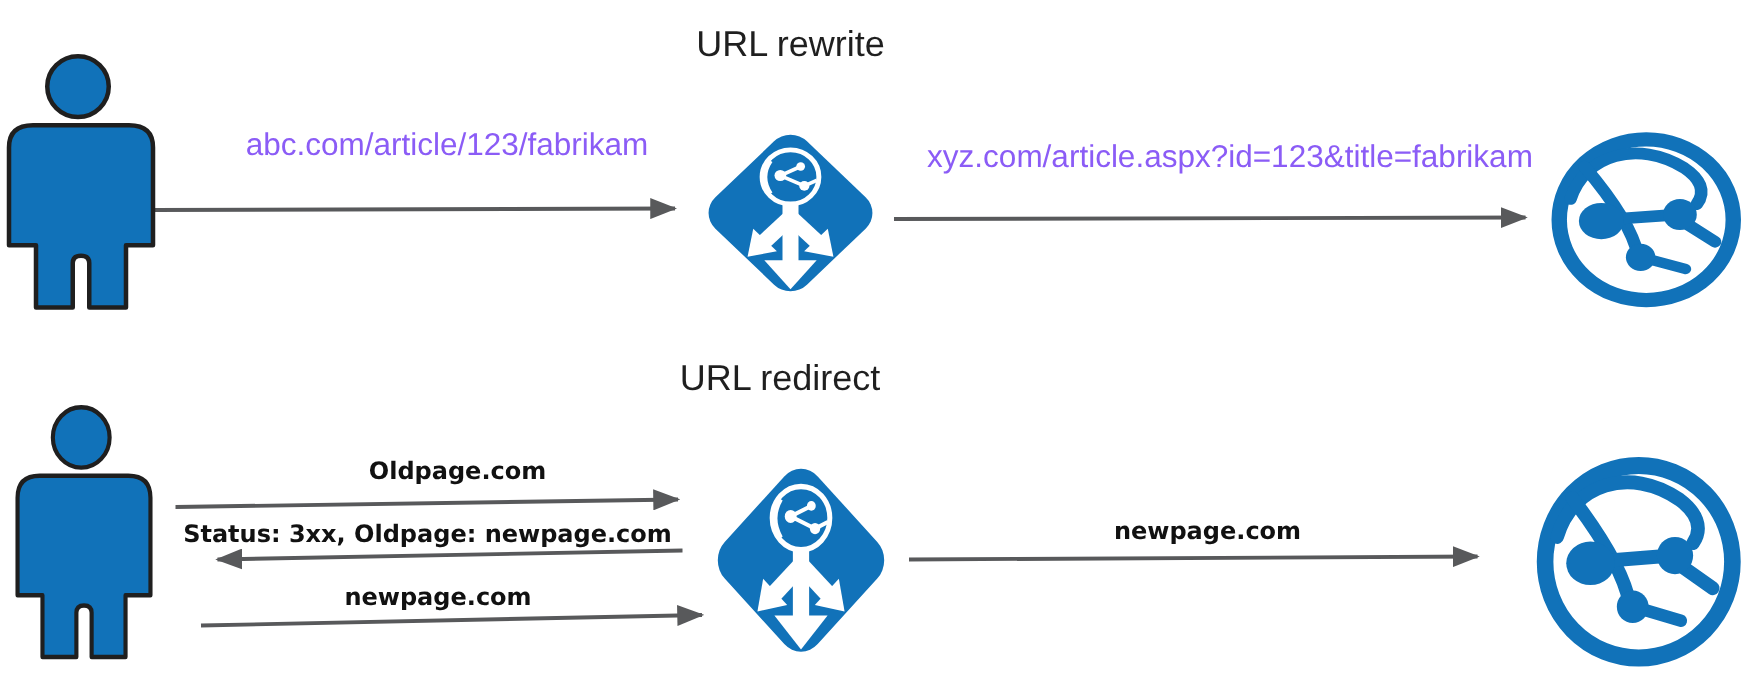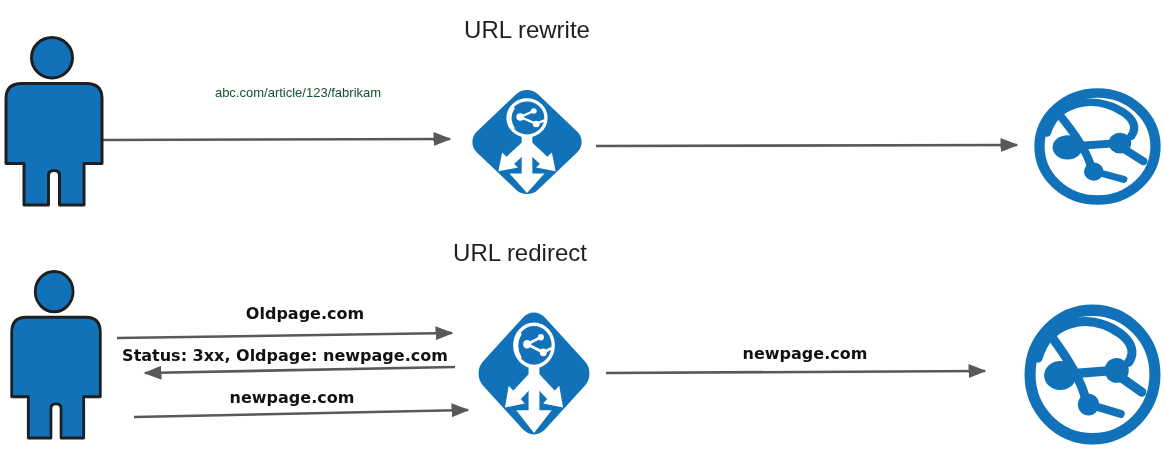--- a/index.html
+++ b/index.html
@@ -1,20 +1,20 @@
 <!DOCTYPE html>
 <html><head>
 <meta charset="utf-8">
 <style>
   html,body{margin:0;padding:0;background:#fff;}
   #stage{position:relative;width:1165px;height:465px;background:#fff;overflow:hidden;
          font-family:"Liberation Sans",sans-serif;}
   .title{position:absolute;font-size:24px;color:#1f1f1f;text-align:center;white-space:nowrap;
          transform:translateX(-50%);}
-  .url-label{position:absolute;font-size:13px;color:#14532d;text-align:right;white-space:nowrap;
+  .url-label{position:absolute;font-size:21px;color:#8b5cf6;text-align:right;white-space:nowrap;
          transform:translateX(-50%);}
   .bold-label{position:absolute;font-family:"DejaVu Sans",sans-serif;font-weight:bold;
          font-size:16px;color:#111;white-space:nowrap;transform:translateX(-50%);}
   .icon{position:absolute;display:block;}
   #arrow-layer{position:absolute;left:0;top:0;width:1165px;height:465px;}
   #arrow-layer line{stroke:#58595b;stroke-width:2.6;}
   .hidden-defs{position:absolute;width:0;height:0;overflow:hidden;}
 </style>
 </head>
 <body>
@@ -91,20 +91,21 @@
   <svg class="icon" style="left:2px;top:36px;" width="104" height="172">
       <use href="#sym-person"></use>
     </svg>
 
   <div class="url-label" style="left:298px;top:85px;">abc.com/article/123/fabrikam</div>
 
   <svg class="icon" style="left:462px;top:80px;" width="130" height="124">
       <use href="#sym-gateway"></use>
     </svg>
 
+  <div class="url-label" style="left:820px;top:93px;">xyz.com/article.aspx?id=123&amp;title=fabrikam</div>
 
   <svg class="icon" style="left:1032px;top:86px;" width="131" height="121">
       <use href="#sym-webapp"></use>
     </svg>
 
   <div class="title" style="left:520px;top:239px;">URL redirect</div>
 
   <svg class="icon" style="left:8px;top:270px;" width="96" height="171">
       <use href="#sym-person"></use>
     </svg>

